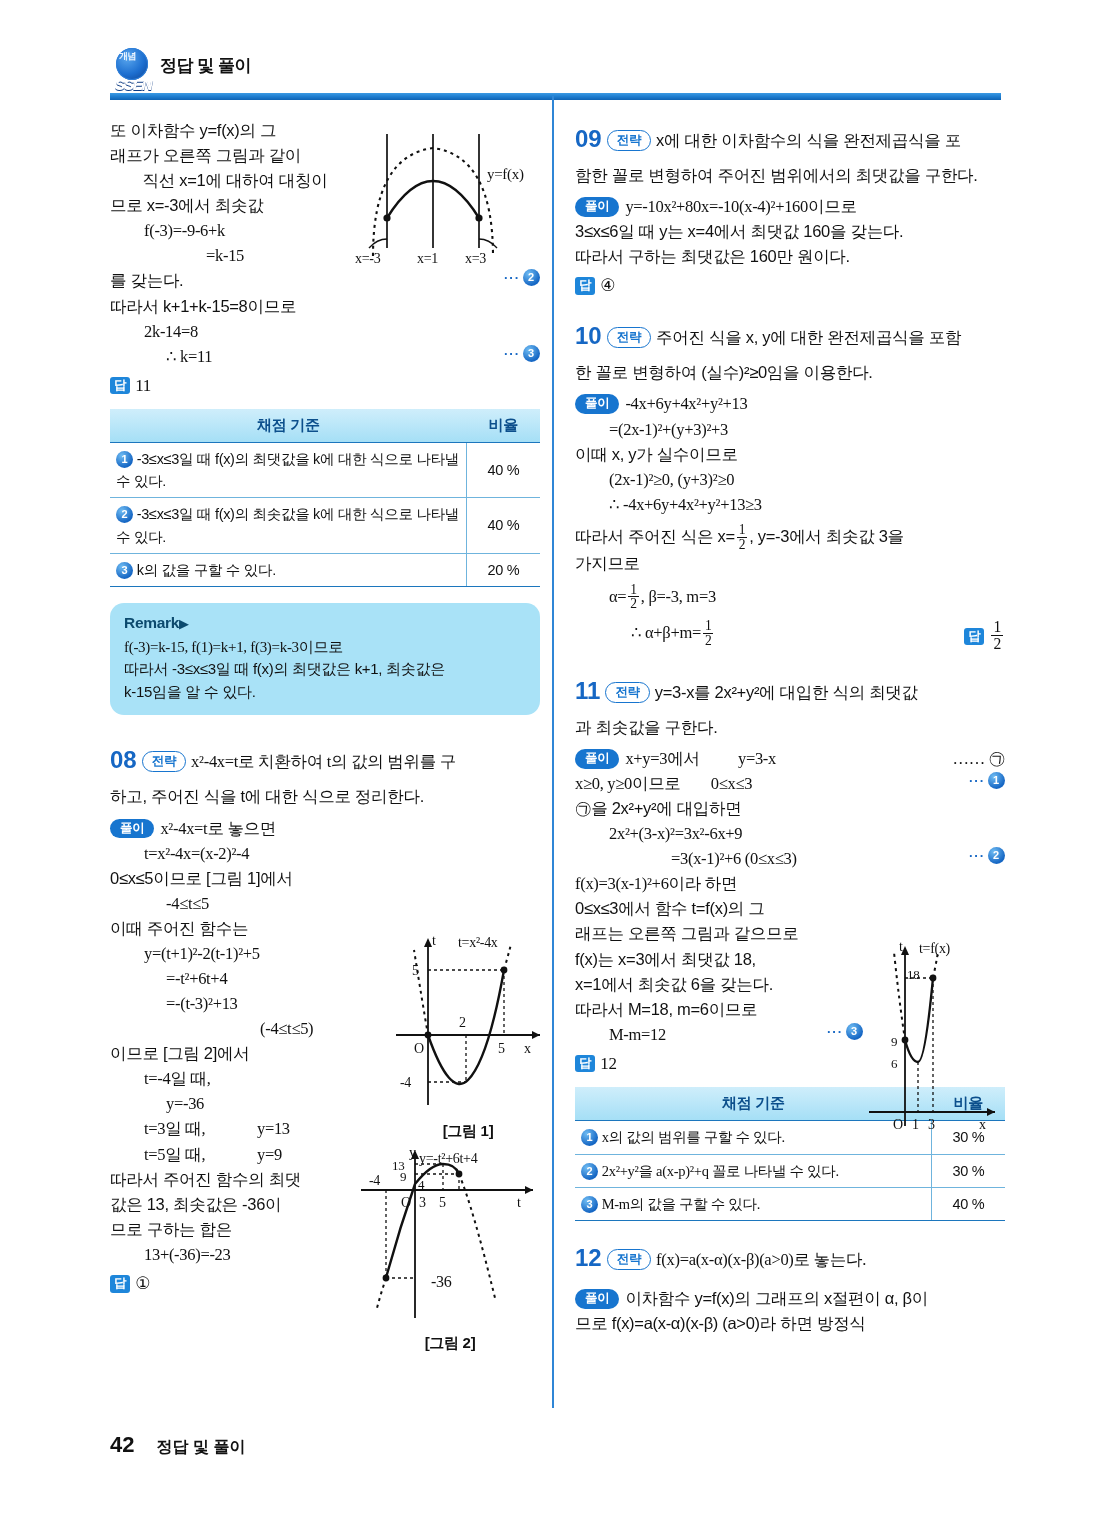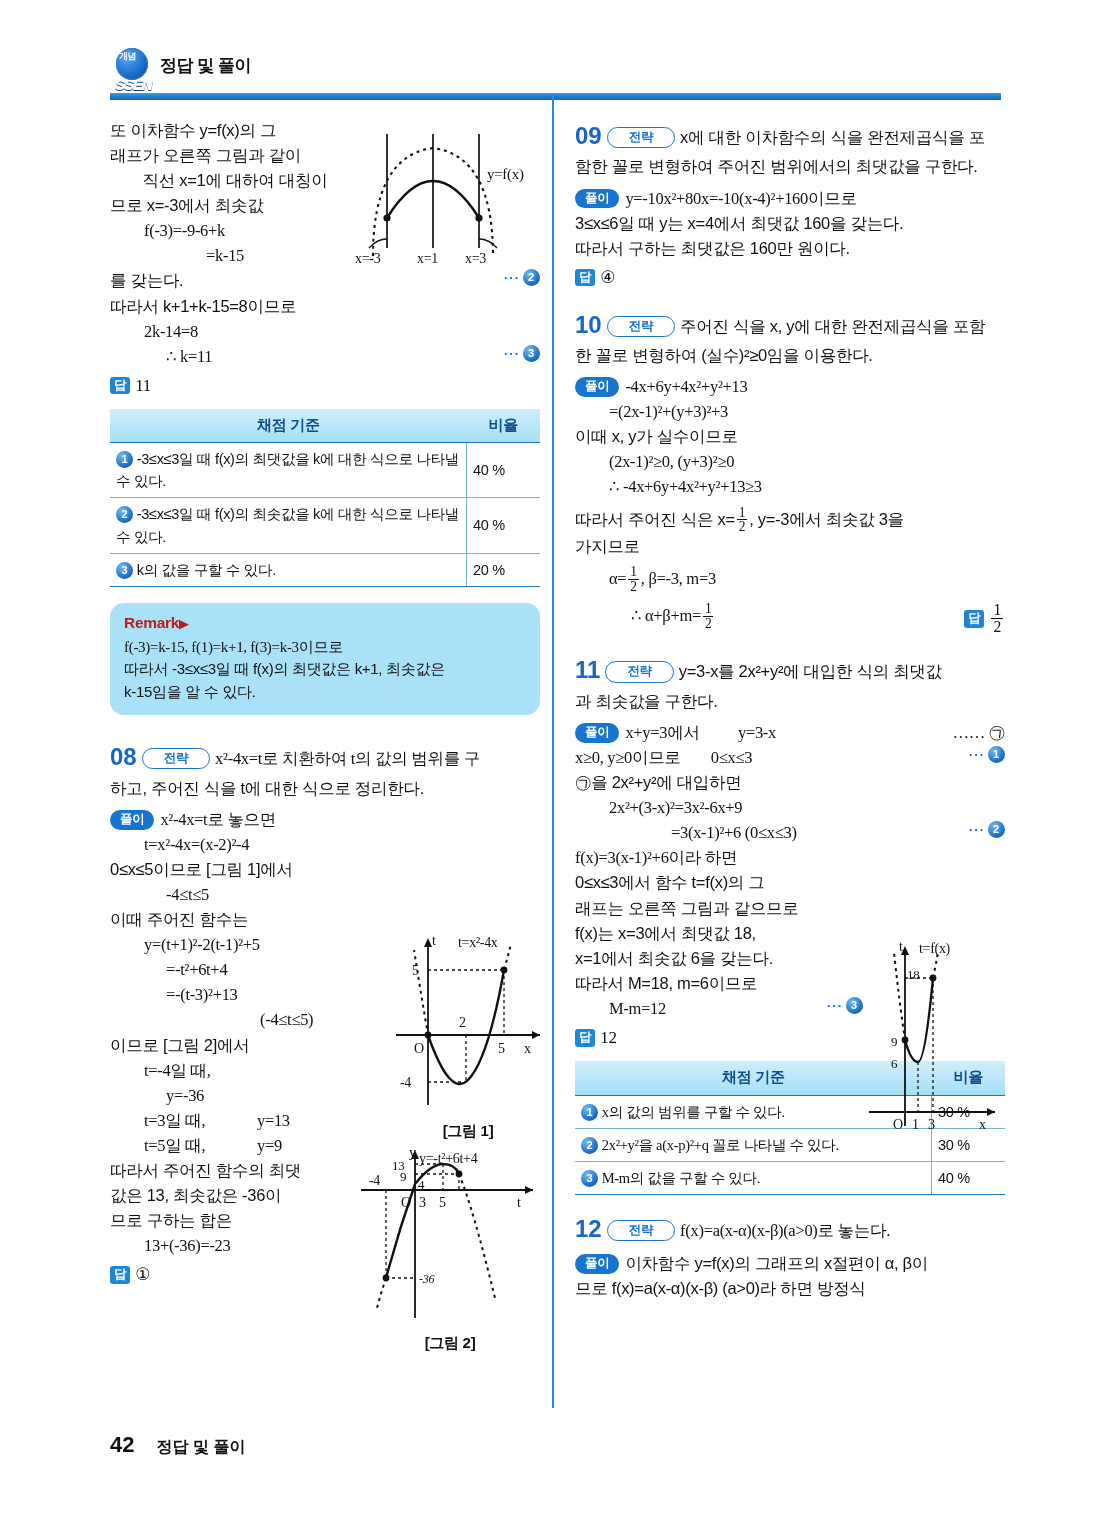--- a/index.html
+++ b/index.html
@@ -44,22 +44,22 @@
   
   .frac{display:inline-block;vertical-align:-0.48em;text-align:center;font-size:.82em;line-height:1.02;
         font-family:"Liberation Serif",serif;margin:0 2px;}
   .frac .num{display:block;padding:0 2px;}
   .frac .den{display:block;border-top:1.4px solid #111;padding:0 2px;}
 
   
   .pnum{font-size:24px;font-weight:bold;color:#1667c4;letter-spacing:0;vertical-align:-1px;}
   .strat{
     display:inline-block;border:1.6px solid #1775cf;border-radius:11px;
-    padding:0px 21px 1px;font-size:12.5px;font-weight:bold;color:#1775cf;
-    line-height:1.45;vertical-align:2px;margin:0 5px;
+    padding:0px 9px 1px;font-size:12.5px;font-weight:bold;color:#1775cf;
+    line-height:1.45;vertical-align:2px;margin:12px 5px;
   }
   .sol{
     display:inline-block;background:#1775cf;color:#fff;border-radius:10px;
     padding:1px 10px 2px;font-size:12.5px;font-weight:bold;line-height:1.35;
     vertical-align:2px;margin-right:6px;
   }
   .ansbadge{
     display:inline-block;background:#1e86da;color:#fff;border-radius:3px;
     padding:1px 4px;font-size:12.5px;font-weight:bold;line-height:1.25;margin-right:5px;vertical-align:2px;
   }
@@ -76,30 +76,30 @@
   .stepmark .dots{margin-right:3px;font-weight:bold;}
 
   
   .crit{border-collapse:collapse;width:100%;margin-top:10px;font-size:14.5px;}
   .crit th{
     background:linear-gradient(to bottom,#cfeefb 0%,#a5dff6 100%);
     color:#0c4f8c;font-weight:bold;font-size:15px;padding:5px 0 6px;
     border-bottom:1.6px solid #1c76bd;
   }
   .crit td{border-bottom:1.1px solid #6fb4dd;padding:5px 6px;vertical-align:middle;}
-  .crit td.ratio{width:62px;border-left:1.1px solid #6fb4dd;white-space:nowrap;}
+  .crit td.ratio{text-align:center;width:62px;border-left:1.1px solid #6fb4dd;white-space:nowrap;}
   .crit tr:last-child td{border-bottom:1.6px solid #1c76bd;}
   .crit .cw{width:368px;}
 
   
   .remark{
     margin-top:16px;background:#a9e2f7;border-radius:14px;
     padding:8px 14px 12px;font-size:15px;line-height:1.5;position:relative;
   }
-  .remark .rtitle{color:#b91c1c;font-weight:bold;font-size:15.5px;margin-bottom:2px;}
+  .remark .rtitle{color:#0c4a6e;font-weight:bold;font-size:15.5px;margin-bottom:2px;}
   .remark .rtitle .tri{font-size:13px;}
 
   
   .fig{position:absolute;}
   .figcap{text-align:center;font-size:15px;font-weight:bold;margin-top:2px;}
 
   .footer{position:absolute;left:110px;top:1432px;font-size:19px;}
   .footer .pg{font-weight:bold;font-size:22px;margin-right:22px;}
   .footer .ft{font-size:16px;font-weight:bold;}
 </style>
@@ -284,21 +284,21 @@
       </svg>
       <div class="mt" style="position:absolute;left:54px;top:-6px;font-size:14px;">y</div>
       <div class="mt" style="position:absolute;left:64px;top:0px;font-size:14px;">y=-t²+6t+4</div>
       <div class="mt" style="position:absolute;left:37px;top:8px;font-size:13px;">13</div>
       <div class="mt" style="position:absolute;left:45px;top:19px;font-size:13px;">9</div>
       <div class="mt" style="position:absolute;left:63px;top:27px;font-size:13px;">4</div>
       <div class="mt" style="position:absolute;left:14px;top:22px;font-size:14px;">-4</div>
       <div class="mt" style="position:absolute;left:46px;top:44px;font-size:14px;">O</div>
       <div class="mt" style="position:absolute;left:64px;top:44px;font-size:14px;">3</div>
       <div class="mt" style="position:absolute;left:84px;top:44px;font-size:14px;">5</div>
-      <div class="mt" style="position:absolute;left:64px;top:122px;font-size:12px;font-style:italic;">-36</div>
+      <div class="mt" style="position:absolute;left:76px;top:122px;font-size:16px;">-36</div>
       <div class="mt" style="position:absolute;left:162px;top:44px;font-size:14px;">t</div>
       <div class="figcap" style="position:absolute;left:0;top:182px;width:190px;">[그림 2]</div>
     </div>
 
   </div>
 
   <div class="col col-r">
 
     <div>
       <div>

